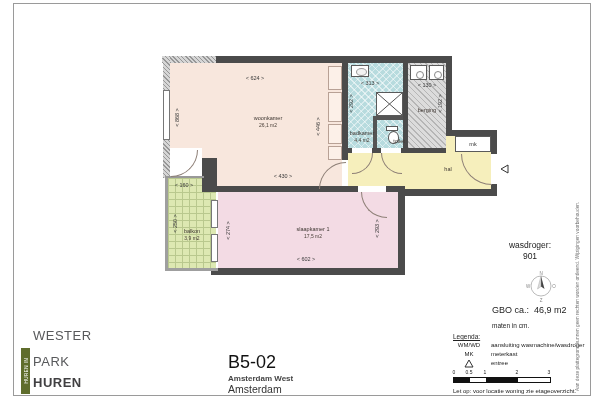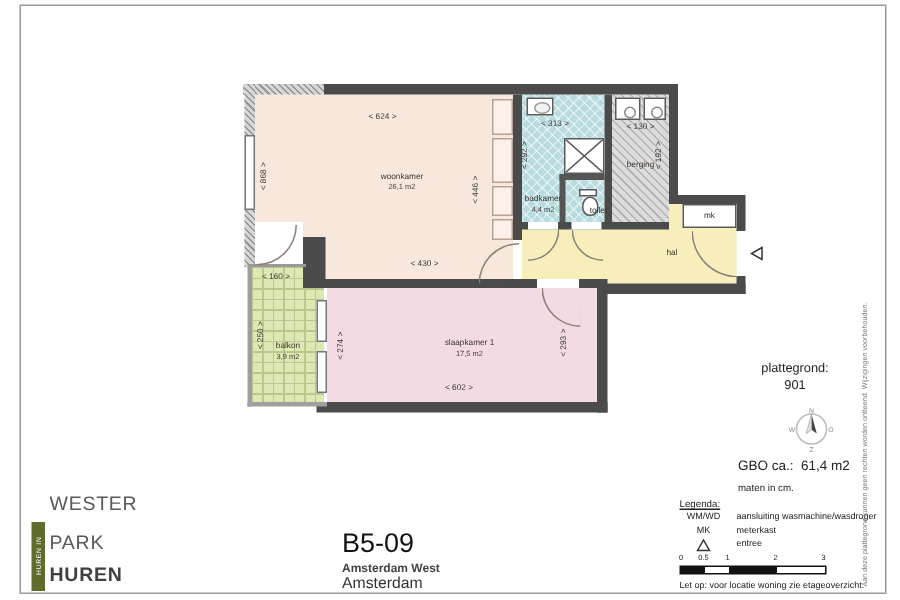--- a/index.html
+++ b/index.html
@@ -157,35 +157,35 @@
 </div>
 <div class="abs rlabel" style="left:433px;top:166px;width:30px;">
   <div>hal</div>
 </div>
 <div class="abs rlabel" style="left:167px;top:228px;width:50px;">
   <div>balkon</div>
   <div class="area">3,9 m2</div>
 </div>
 
 <div class="abs info" style="left:490px;top:240px;width:80px;text-align:center;font-size:8.5px;line-height:11px;">
-  <div>plattegrond:</div>
+  <div>wasdroger:</div>
   <div>901</div>
 </div>
 
 <svg class="abs" style="left:526px;top:270px;" width="30" height="32">
   <circle cx="15" cy="16" r="10" fill="none" stroke="#bbb" stroke-width="1"></circle>
   <polygon points="15,6 18.5,19 15,16.5" fill="#444"></polygon>
   <polygon points="15,6 11.5,19 15,16.5" fill="#ddd" stroke="#999" stroke-width="0.4"></polygon>
   <text x="15" y="5" font-size="4.5" fill="#888" text-anchor="middle">N</text>
   <text x="28" y="18" font-size="4.5" fill="#888" text-anchor="middle">O</text>
   <text x="15" y="31.5" font-size="4.5" fill="#888" text-anchor="middle">Z</text>
   <text x="2" y="18" font-size="4.5" fill="#888" text-anchor="middle">W</text>
 </svg>
 
-<div class="abs info" style="left:492px;top:305px;font-size:9px;white-space:pre;">GBO ca.:  61,4 m2</div>
+<div class="abs info" style="left:492px;top:305px;font-size:9px;white-space:pre;">GBO ca.:  46,9 m2</div>
 <div class="abs info" style="left:492px;top:322px;font-size:6.5px;">maten in cm.</div>
 
 <div class="abs" style="left:453px;top:333px;font-size:6.5px;color:#222;text-decoration:underline;">Legenda:</div>
 <div class="abs legend-key" style="left:451px;top:342px;">WM/WD</div>
 <div class="abs legend-val" style="left:491px;top:342px;">aansluiting wasmachine/wasdroger</div>
 <div class="abs legend-key" style="left:451px;top:351px;">MK</div>
 <div class="abs legend-val" style="left:491px;top:351px;">meterkast</div>
 <svg class="abs" style="left:464px;top:359px;" width="10" height="9">
   <polygon points="5,1 1,8 9,8" fill="none" stroke="#333" stroke-width="1"></polygon>
 </svg>
@@ -206,21 +206,21 @@
 </div>
 
 <div class="abs" style="left:453px;top:388px;font-size:6px;color:#222;white-space:nowrap;">
   <span>Let op:</span>
   <span>voor locatie woning zie etageoverzicht.</span>
 </div>
 
 <div class="abs vtext" style="left:470px;top:281px;width:215px;">Aan deze plattegrond kunnen geen rechten worden ontleend. Wijzigingen voorbehouden.</div>
 
 <div class="abs" style="left:228px;top:352px;display:flex;align-items:baseline;gap:8px;">
-  <span style="font-size:18px;color:#111;">B5-09</span>
+  <span style="font-size:18px;color:#111;">B5-02</span>
 </div>
 <div class="abs" style="left:228px;top:374px;font-size:8px;font-weight:bold;color:#444;">Amsterdam West</div>
 <div class="abs" style="left:228px;top:383px;font-size:10.5px;color:#333;">Amsterdam</div>
 
 <div class="abs logo-bar" style="left:21px;top:348px;width:9px;height:46px;"></div>
 <div class="abs" style="left:4px;top:368px;width:44px;transform:rotate(-90deg);font-size:4.5px;color:#fff;letter-spacing:.5px;text-align:center;">HUREN IN</div>
 <div class="abs logo-line" style="left:33px;top:330px;">WESTER</div>
 <div class="abs logo-line" style="left:33px;top:356px;">PARK</div>
 <div class="abs logo-line b" style="left:33px;top:377px;">HUREN</div>
 

